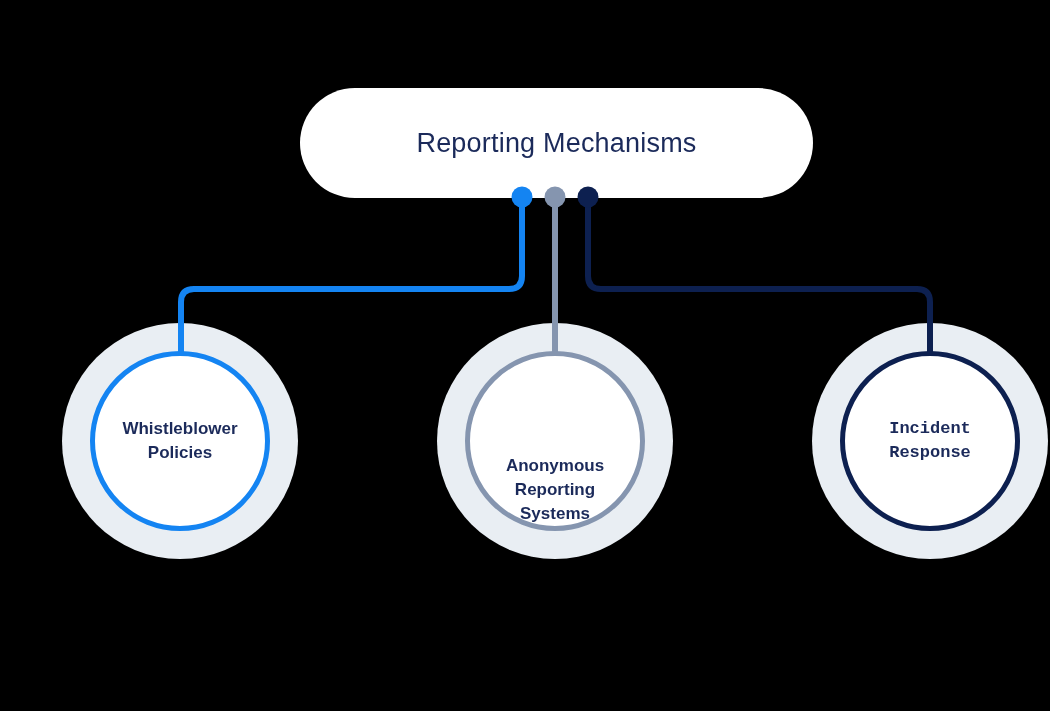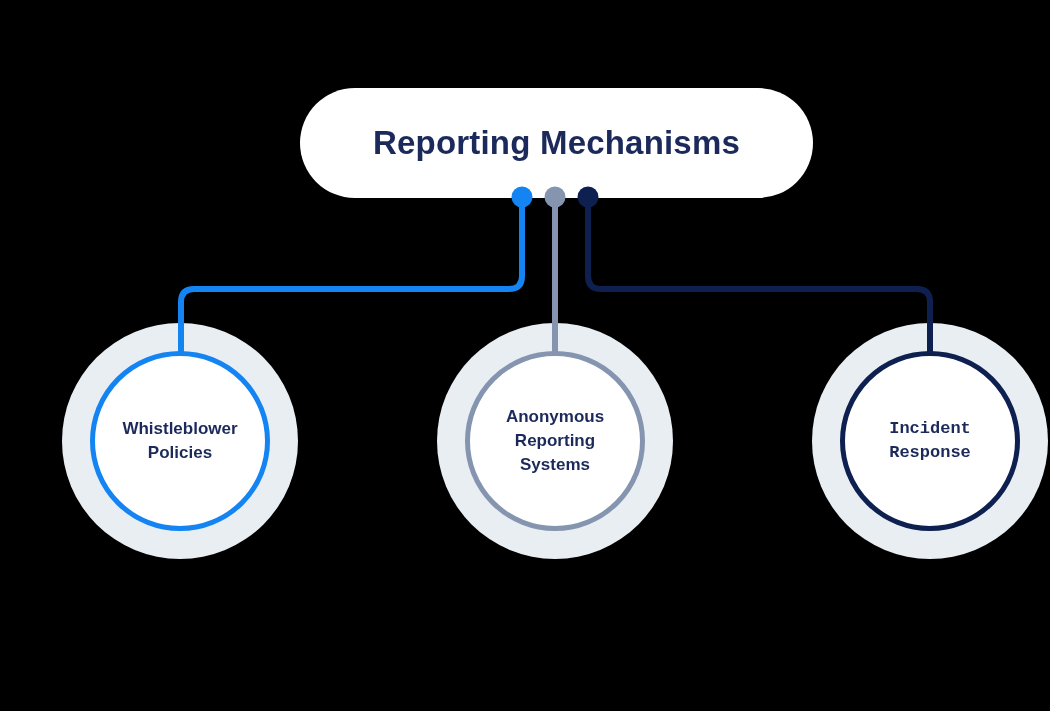--- a/index.html
+++ b/index.html
@@ -23,22 +23,22 @@
     width: 513px;
     height: 110px;
     background: #ffffff;
     border-radius: 55px;
     display: flex;
     align-items: center;
     justify-content: center;
     z-index: 1;
   }
   .root-label {
-    font-size: 33px;
-    font-weight: bold;
+    font-size: 27px;
+    font-weight: normal;
     color: #1b2a5a;
     letter-spacing: 0.2px;
   }
   
   .halo {
     position: absolute;
     top: 323px;
     width: 236px;
     height: 236px;
     border-radius: 50%;
@@ -93,21 +93,21 @@
   <div class="halo n2"></div>
 
   <div class="root-pill">
     <span class="root-label">Reporting Mechanisms</span>
   </div>
 
   <div class="node-circle n0" style="border-color: rgb(20, 132, 242); text-align: center;">
     <span class="node-label">Whistleblower Policies</span>
   </div>
 
-  <div class="node-circle n1" style="border-color: rgb(133, 149, 175);">
+  <div class="node-circle n1" style="border-color: rgb(133, 149, 175); align-items: flex-end;">
     <span class="node-label">Anonymous Reporting Systems</span>
   </div>
 
   <div class="node-circle n2" style="border-color: rgb(13, 32, 80); font-family: Liberation Mono, monospace;">
     <span class="node-label">Incident Response</span>
   </div>
 
   <svg class="connectors" width="1050" height="711" viewBox="0 0 1050 711">
     <path d="M522 200 L522 276 Q522 289 509 289 L194 289 Q181 289 181 302 L181 353" fill="none" stroke="#1484f2" stroke-width="6"></path>
     <path d="M555 200 L555 353" fill="none" stroke="#8595af" stroke-width="6"></path>

